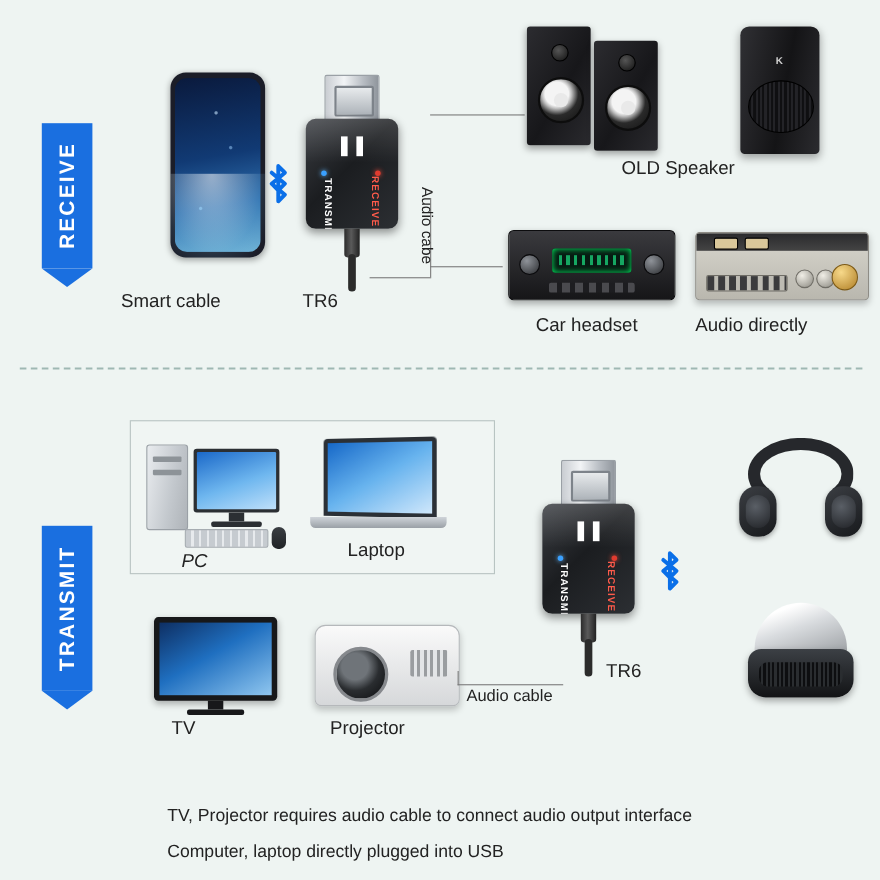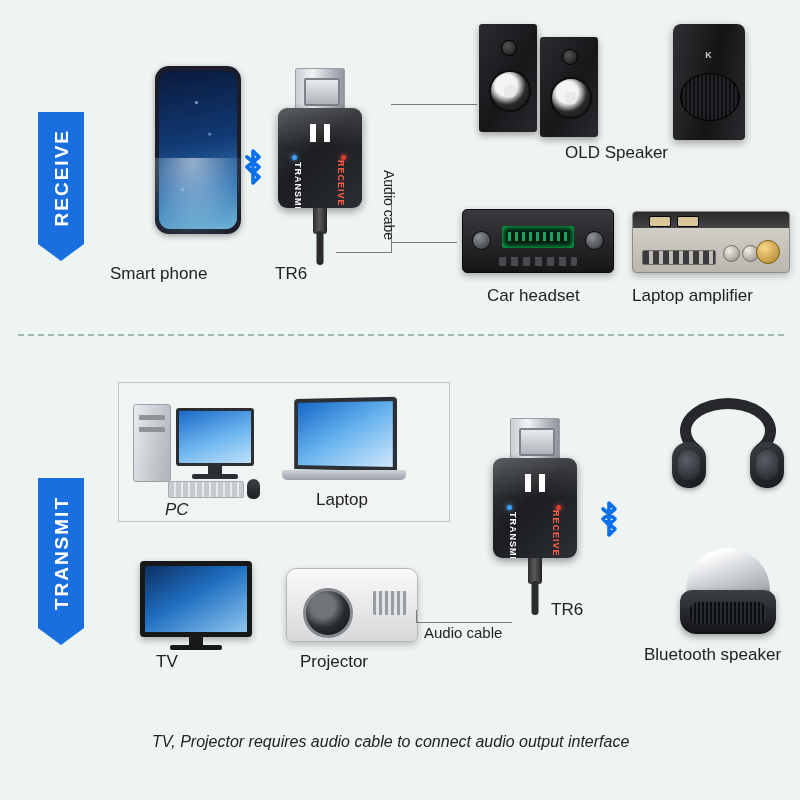--- a/index.html
+++ b/index.html
@@ -374,21 +374,21 @@
 
   <div class="ribbon" id="ribbon-receive">
     <span>RECEIVE</span>
   </div>
 
   <div class="phone" style="left:155px;top:66px;">
     <div class="scr">
         <div class="glow"></div>
       </div>
   </div>
-  <div class="caption" style="left:110px;top:264px;">Smart phone</div>
+  <div class="caption" style="left:110px;top:264px;">Smart cable</div>
 
   <div class="bt" style="left:240px;top:148px;font-size:34px;">
     <svg width="26" height="38" viewBox="0 0 26 38" aria-hidden="true">
       <path d="M7 9 L19 19 L13 25 L13 3 L19 9 L7 19 L13 25 L13 35 L19 29 L7 19" fill="none" stroke="#0a6fe8" stroke-width="3.6" stroke-linejoin="round" stroke-linecap="round"></path>
     </svg>
   </div>
 
   <div class="dongle" style="left:272px;top:68px;width:96px;height:200px;">
     <div class="usb" style="top:0;"></div>
     <div class="body" style="left:6px;top:40px;">
@@ -435,21 +435,21 @@
 
   <div class="amp" style="left:632px;top:211px;width:156px;height:60px;">
     <div class="top"></div>
     <div class="vu" style="left:10%;"></div>
     <div class="vu" style="left:28%;"></div>
     <div class="strip"></div>
     <div class="knob" style="left:58%;"></div>
     <div class="knob" style="left:70%;"></div>
     <div class="gold"></div>
   </div>
-  <div class="caption" style="left:632px;top:286px;">Laptop amplifier</div>
+  <div class="caption" style="left:632px;top:286px;">Audio directly</div>
 
   <div id="divider"></div>
 
   <div class="ribbon" id="ribbon-transmit">
     <span>TRANSMIT</span>
   </div>
 
   <div id="pc-panel"></div>
 
   <div class="tower-pc" style="left:133px;top:404px;width:36px;height:76px;">
@@ -518,17 +518,17 @@
     <div class="cup l"></div>
     <div class="cup r"></div>
   </div>
 
   <div class="btspk" style="left:680px;top:548px;">
     <div class="dome"></div>
     <div class="body">
       <div class="grid"></div>
     </div>
   </div>
-  <div class="caption" style="left:644px;top:645px;">Bluetooth speaker</div>
-
-  <div class="foot" style="left:152px;top:733px;font-style:italic;">TV, Projector requires audio cable to connect audio output interface</div>
+
+  <div class="foot" style="left:152px;top:733px;">TV, Projector requires audio cable to connect audio output interface</div>
+  <div class="foot" style="left:152px;top:766px;">Computer, laptop directly plugged into USB</div>
 
 </div>
 
 </body></html>

